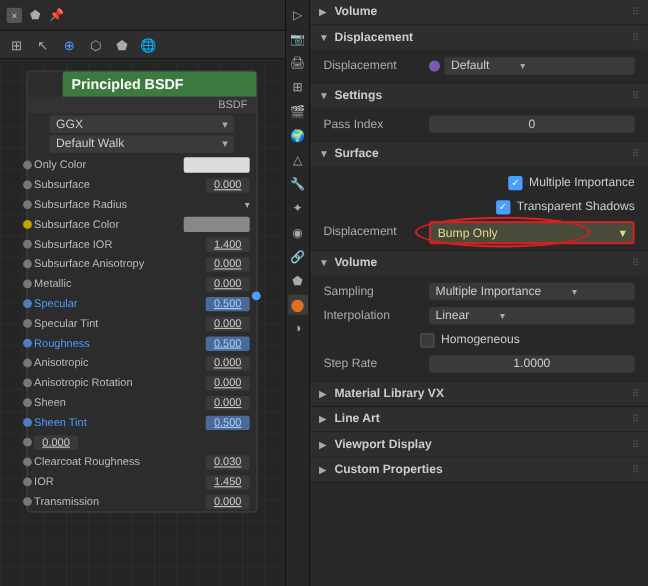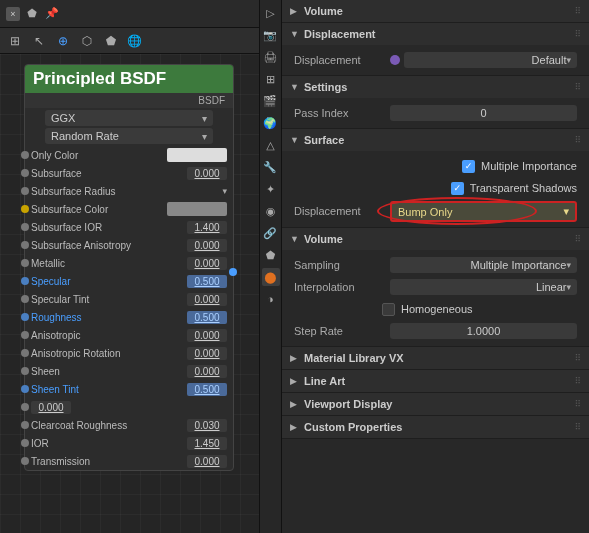--- a/index.html
+++ b/index.html
@@ -105,23 +105,24 @@
       overflow: visible;
     }
 
     .bsdf-node-header {
       background: #3d7a3d;
       padding: 4px 8px;
       border-radius: 3px 3px 0 0;
       display: flex;
       align-items: center;
       justify-content: space-between;
-      font-size: 17px;
+      font-size: 13px;
       font-weight: bold;
       color: #fff;
+      margin-left: 32px;
     }
 
     .node-type-label {
       font-size: 10px;
       color: #aaa;
       text-align: right;
       padding: 2px 8px;
       background: #333;
     }
 
@@ -307,22 +308,23 @@
 
     .prop-value {
       flex: 1;
       background: #3a3a3a;
       border-radius: 3px;
       padding: 2px 6px;
       font-size: 11px;
       color: #ccc;
       display: flex;
       align-items: center;
-      justify-content: flex-end;
+      justify-content: flex-start;
       cursor: pointer;
+      gap: 28px;
     }
 
     .prop-value .arrow {
       color: #aaa;
       font-size: 9px;
     }
 
     .checkbox-row {
       display: flex;
       align-items: center;
@@ -436,21 +438,21 @@
       <div class="bsdf-node-header">
         <span>Principled BSDF</span>
         <div class="bsdf-output"></div>
       </div>
       <div class="node-type-label">BSDF</div>
 
       <div class="node-dropdown">
         <span>GGX</span>
       </div>
       <div class="node-dropdown">
-        <span>Random Rate</span>
+        <span>Default Walk</span>
       </div>
 
       <div class="node-row">
         <div class="node-socket socket-grey"></div>
         <span class="node-label">Only Color</span>
         <div class="node-color-swatch"></div>
       </div>
       <div class="node-row">
         <div class="node-socket socket-grey"></div>
         <span class="node-label">Subsurface</span>

